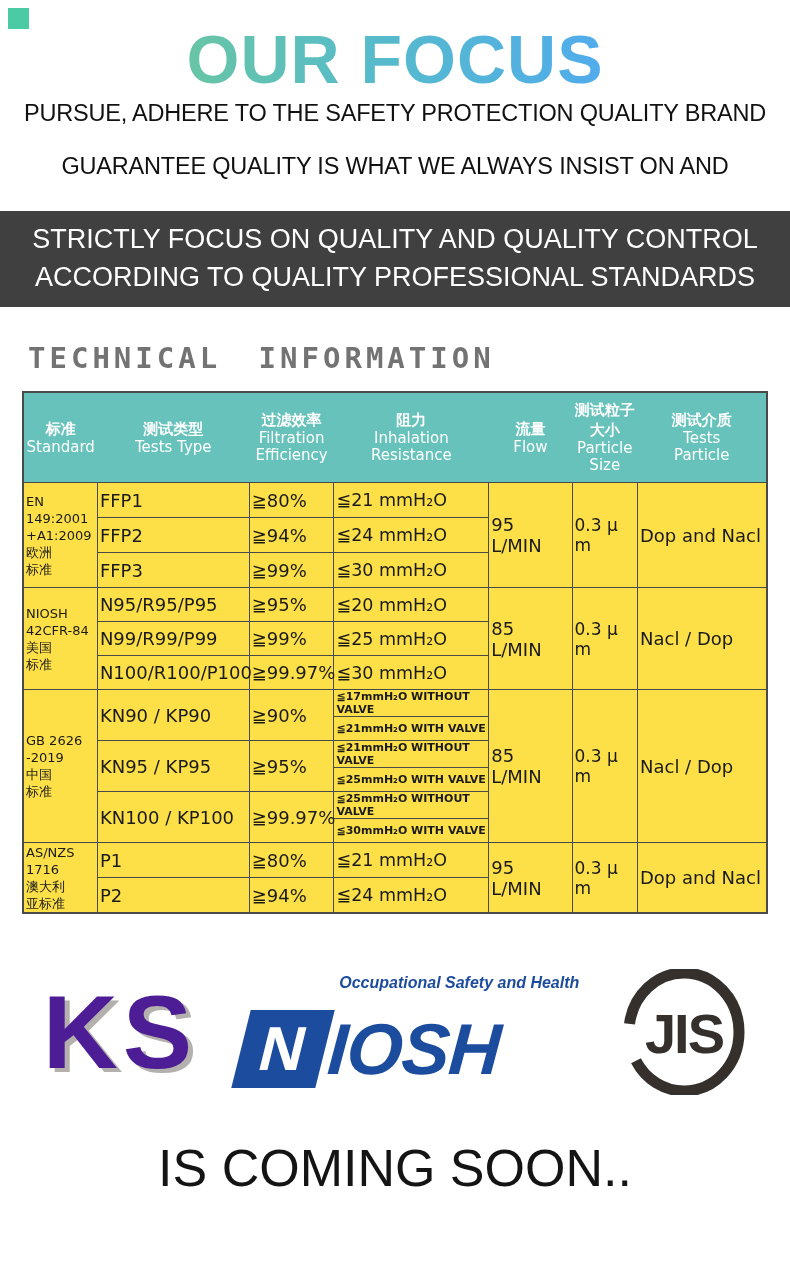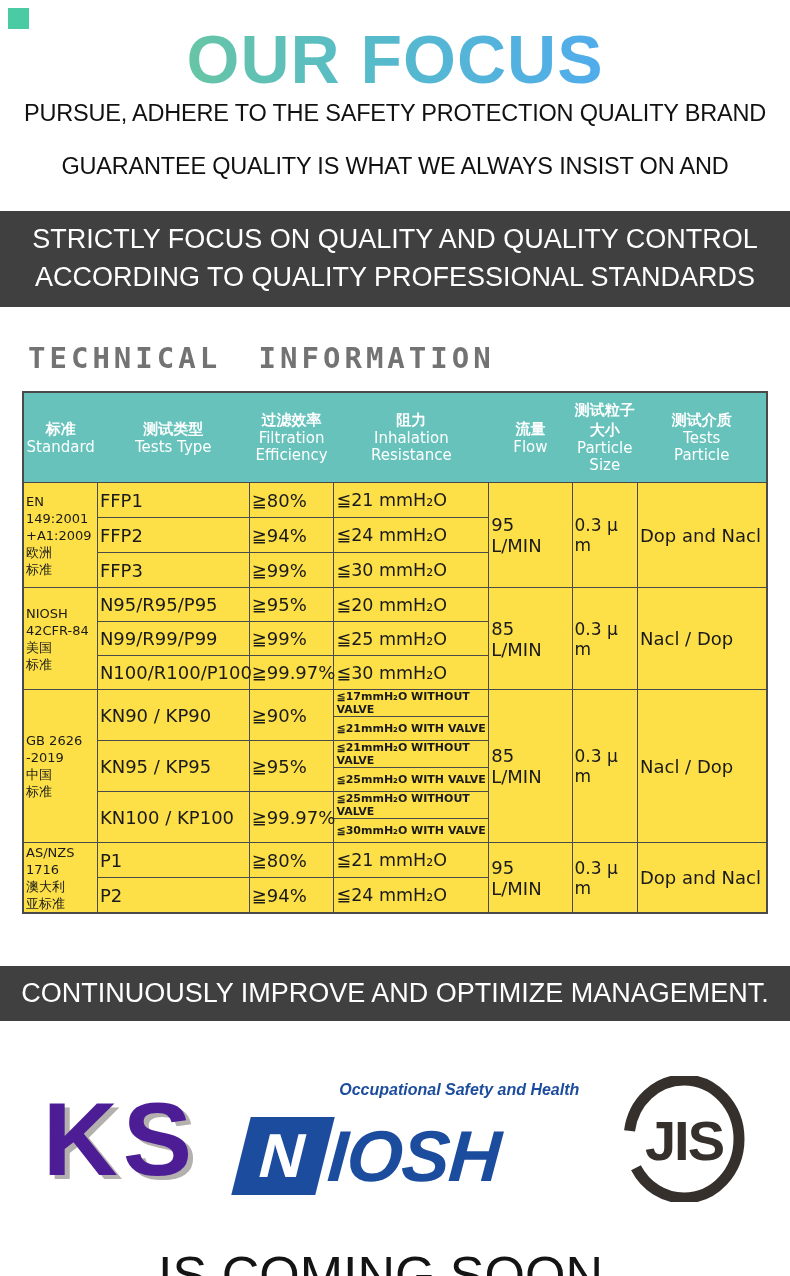--- a/index.html
+++ b/index.html
@@ -223,23 +223,20 @@
           <td rowspan="2" class="medium">Dop and Nacl</td>
         </tr>
         <tr style="height: 35px;">
           <td class="type">P2</td>
           <td class="eff">≧94%</td>
           <td class="res">≦24  mmH₂O</td>
         </tr>
       </tbody>
   </table>
 
-  <div class="banner banner2">
-    <div>CONTINUOUSLY IMPROVE AND OPTIMIZE MANAGEMENT.</div>
-  </div>
 
   <div class="logos">
 
     <div class="ks">KS</div>
 
     <div class="niosh">
       <div class="niosh-sub">
         <div>Occupational Safety and Health</div>
       </div>
       <div class="niosh-main">

